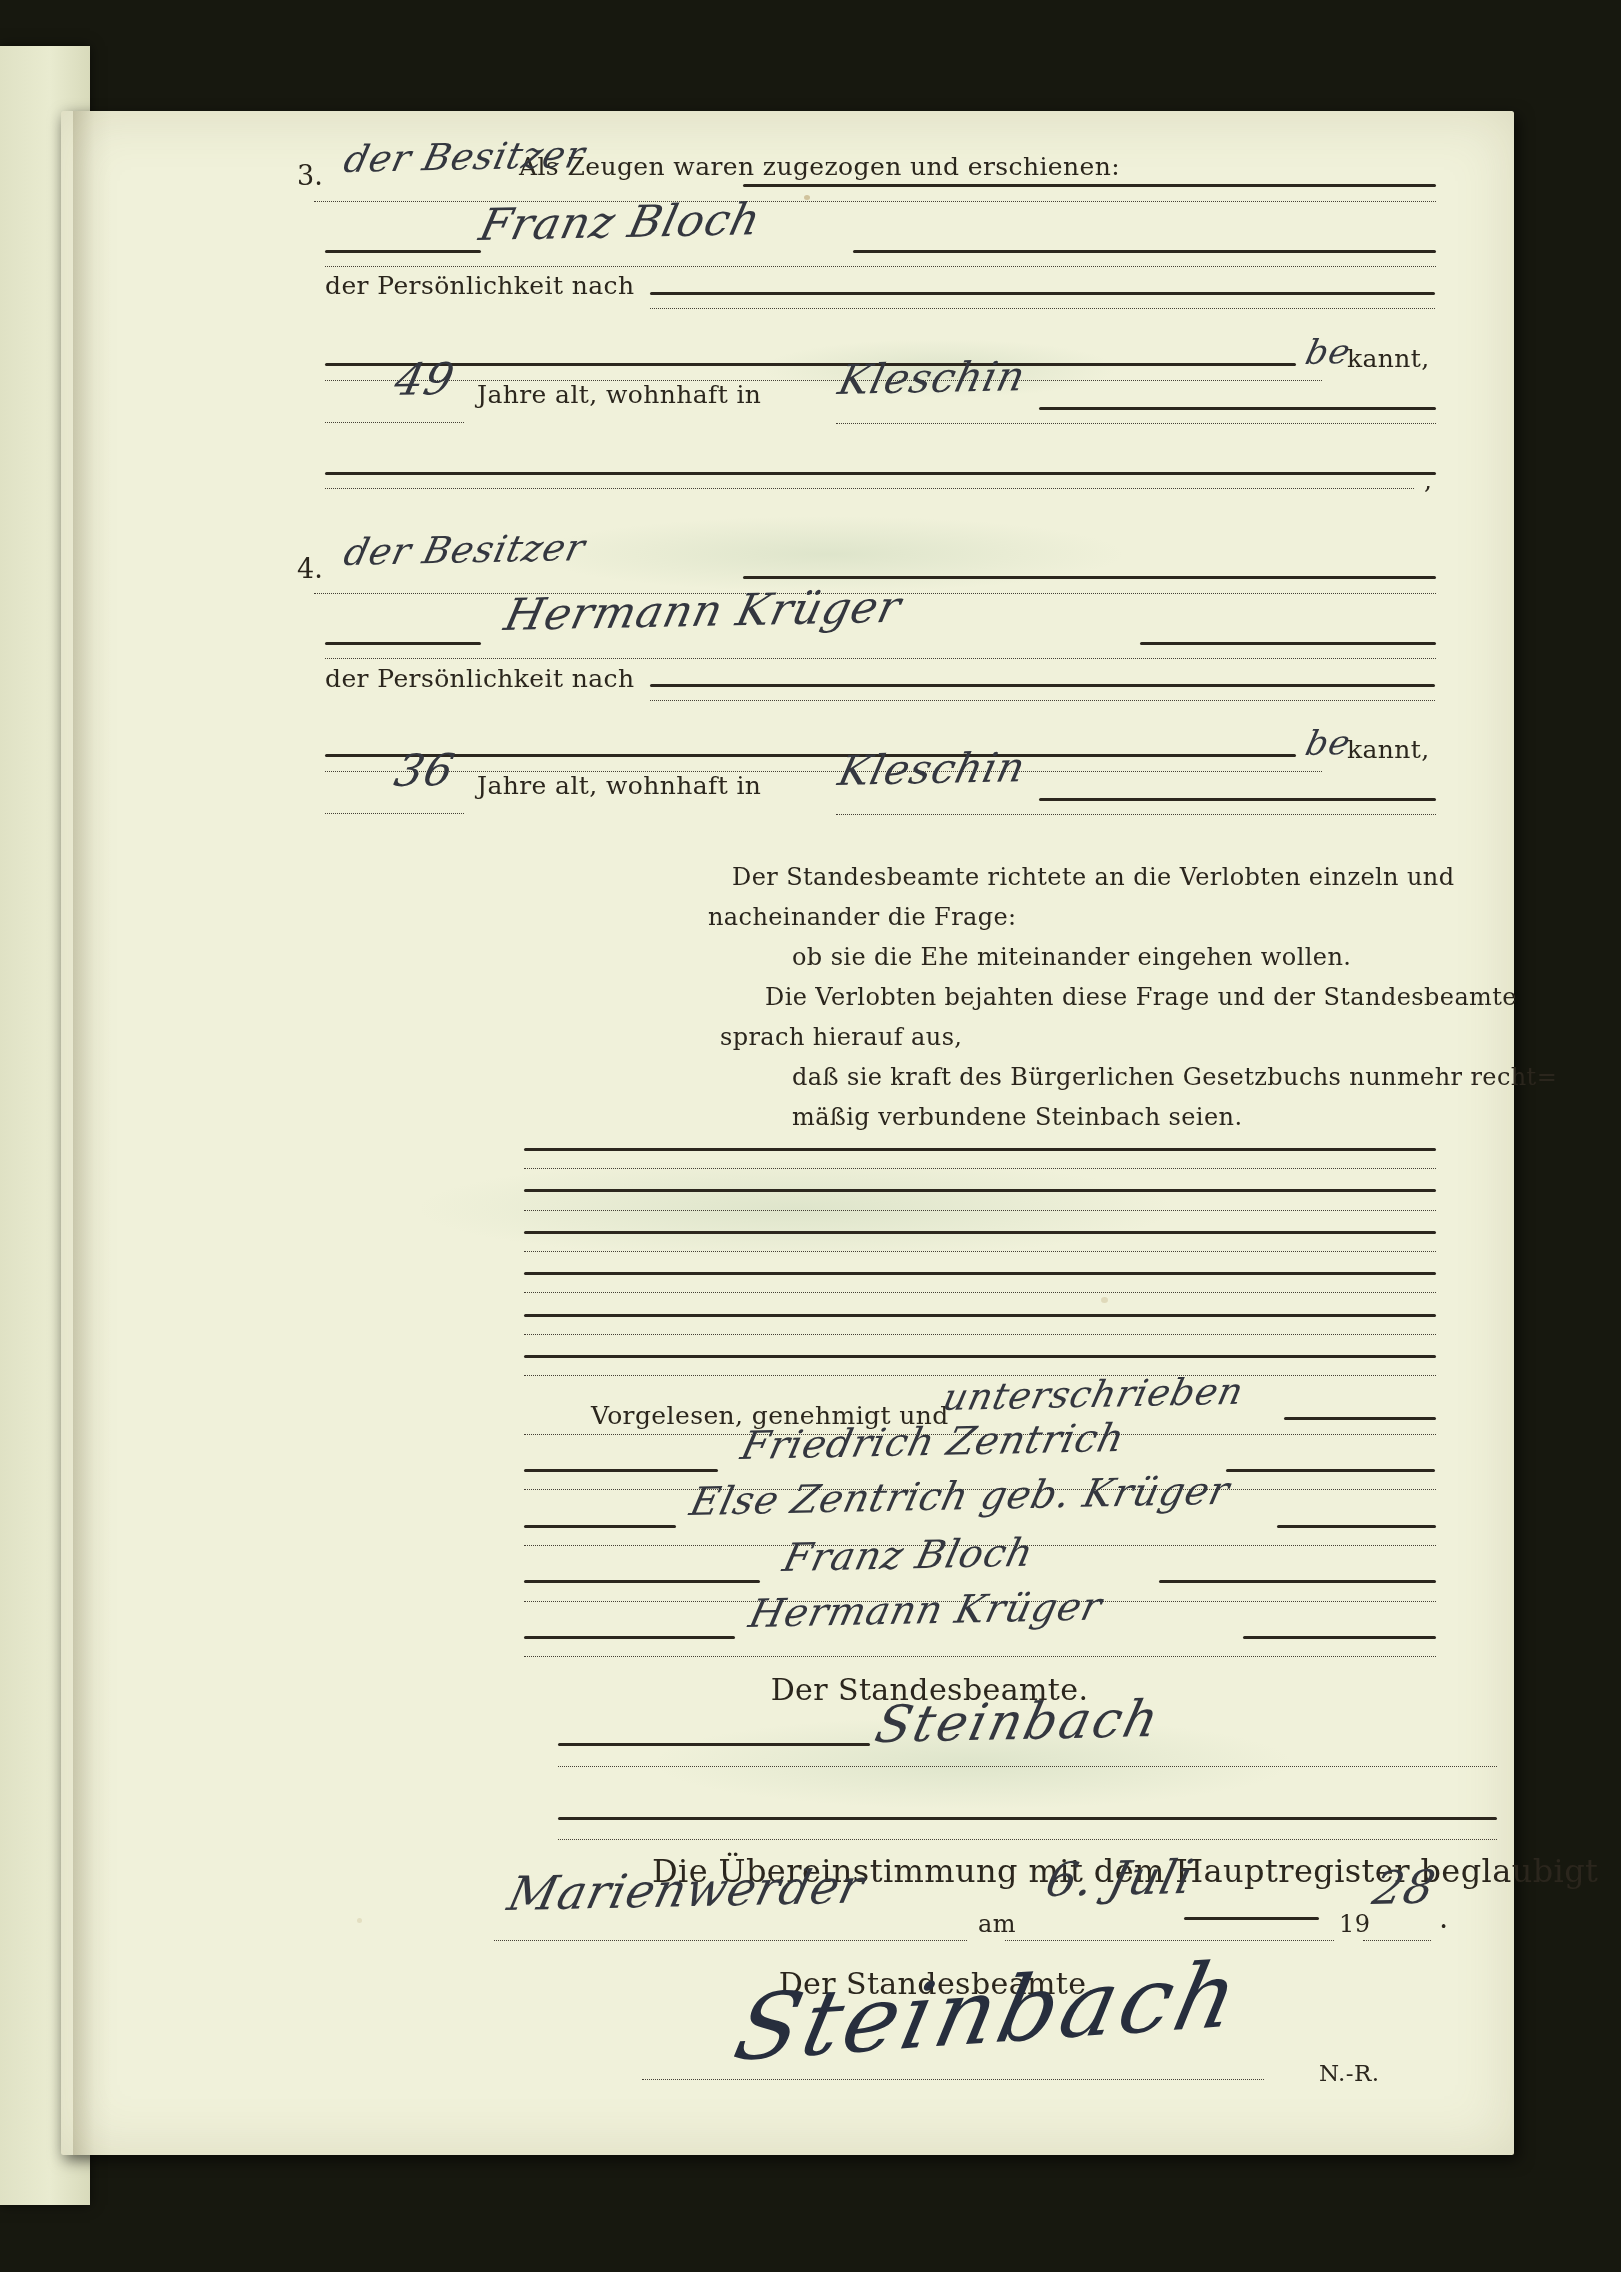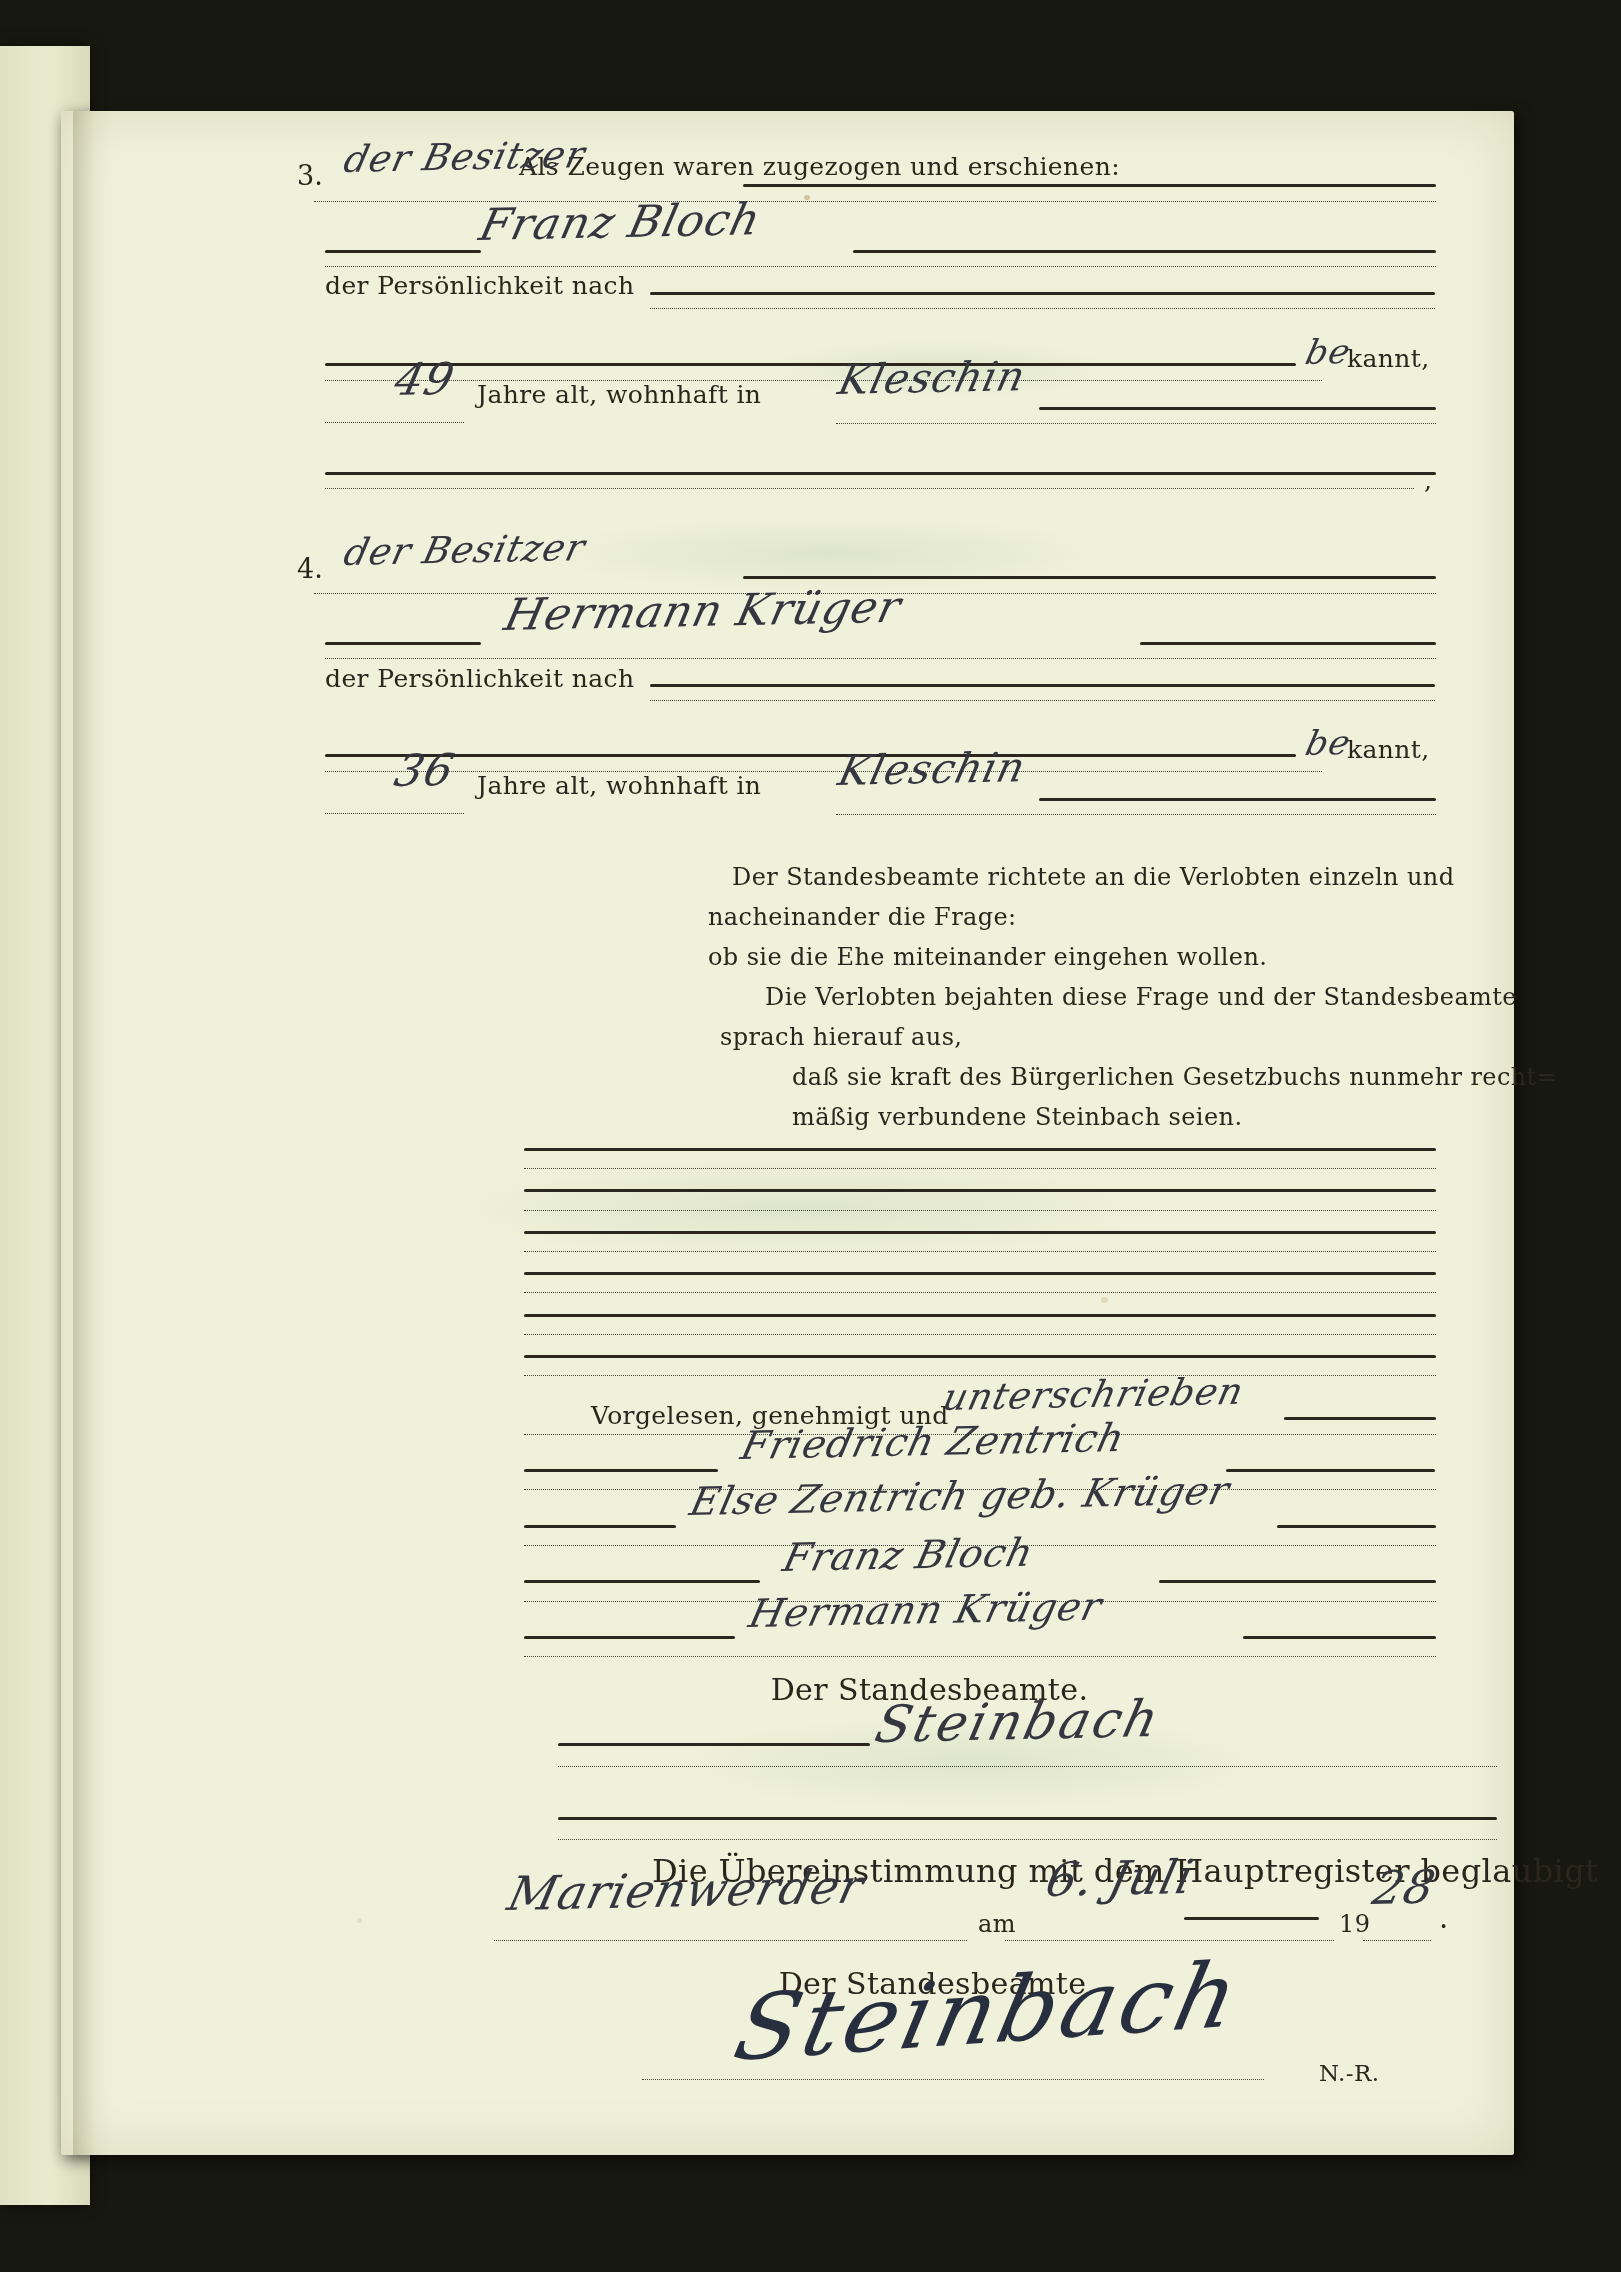--- a/index.html
+++ b/index.html
@@ -109,21 +109,21 @@
   <div class="hw" style="left:329px;top:634px;font-size:44px;">36</div>
   <div class="dot" style="left:264px;top:702px;width:139px;"></div>
   <div class="print frak" style="left:416px;top:660px;font-size:25px;">Jahre alt, wohnhaft in</div>
   <div class="hw" style="left:773px;top:636px;font-size:41px;">Kleschin</div>
   <div class="solid" style="left:978px;top:687px;width:397px;"></div>
   <div class="dot" style="left:775px;top:703px;width:600px;"></div>
 
   <div class="print frak" style="left:647px;top:746px;width:760px;font-size:24px;line-height:40px;font-weight:normal;">
     <div class="para-line" style="margin-left:24px;">Der Standesbeamte richtete an die Verlobten einzeln und</div>
     <div class="para-line" style="margin-left:0;">nacheinander die Frage:</div>
-    <div class="para-line" style="">ob sie die Ehe miteinander eingehen wollen.</div>
+    <div class="para-line" style="margin-left:84px;">ob sie die Ehe miteinander eingehen wollen.</div>
     <div class="para-line" style="margin-left:57px;">Die Verlobten bejahten diese Frage und der Standesbeamte</div>
     <div class="para-line" style="margin-left:12px;">sprach hierauf aus,</div>
     <div class="para-line" style="margin-left:84px;">daß sie kraft des Bürgerlichen Gesetzbuchs nunmehr recht=</div>
     <div class="para-line" style="margin-left:84px;">mäßig verbundene Steinbach seien.</div>
   </div>
 
   <div class="solid" style="left:463px;top:1037px;width:912px;"></div>
   <div class="dot" style="left:463px;top:1057px;width:912px;"></div>
   <div class="solid" style="left:463px;top:1078px;width:912px;"></div>
   <div class="dot" style="left:463px;top:1099px;width:912px;"></div>

